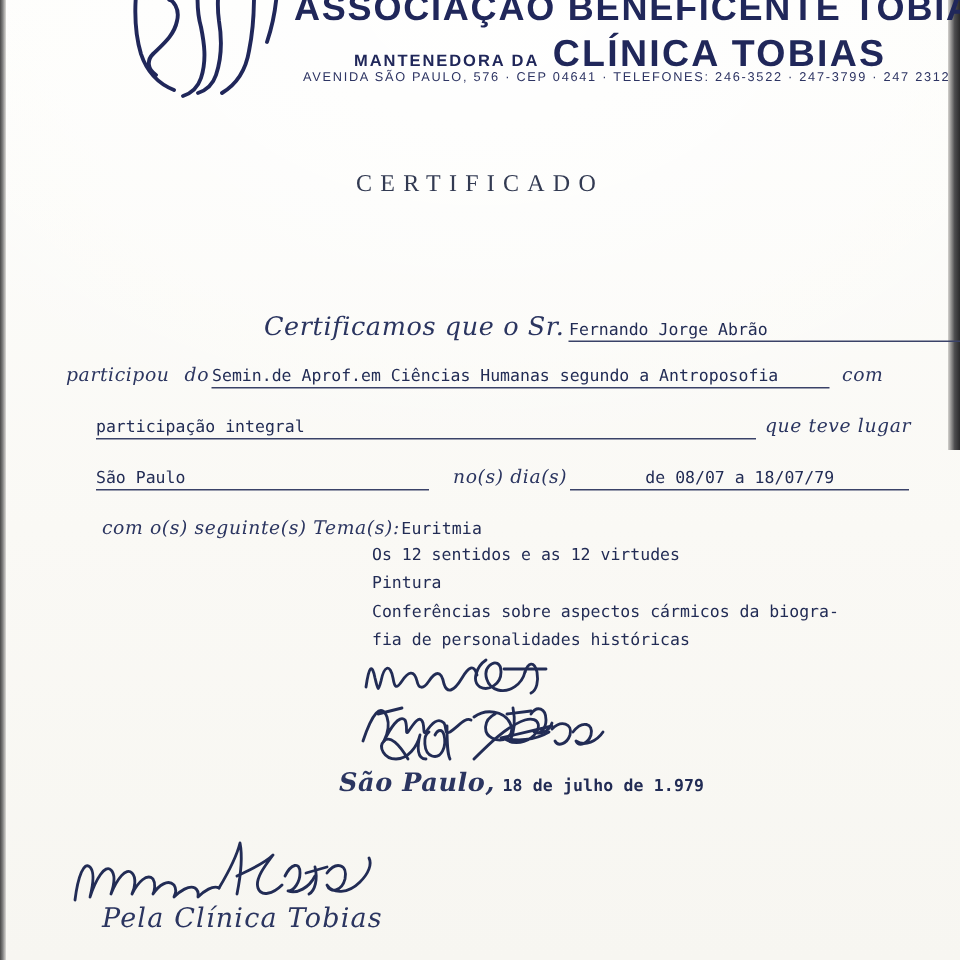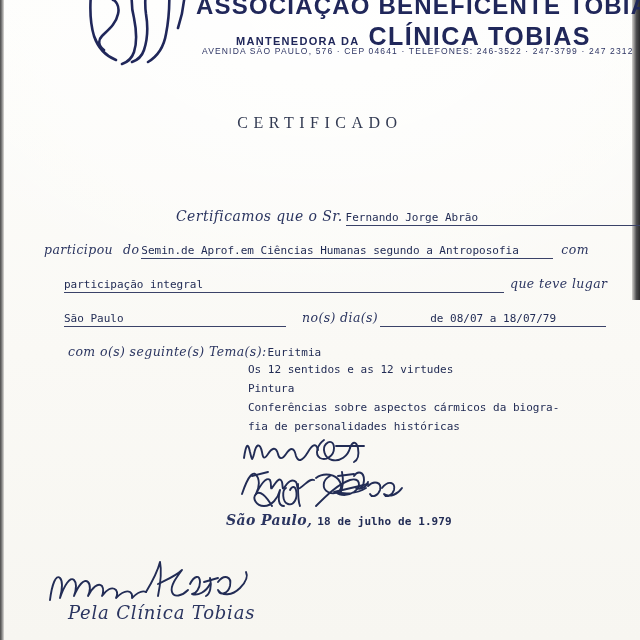--- a/index.html
+++ b/index.html
@@ -131,21 +131,21 @@
     white-space: nowrap;
   }
   .script {
     font-family: "DejaVu Serif", serif;
     font-style: italic;
     font-size: 12.5px;
     color: #2b3560;
     letter-spacing: .4px;
   }
   .script-big {
-    font-size: 14px;
+    font-size: 17px;
   }
   .typed {
     font-family: "DejaVu Sans Mono", monospace;
     font-size: 11px;
     color: #222c55;
     letter-spacing: .1px;
   }
   .fill-typed {
     font-family: "DejaVu Sans Mono", monospace;
     font-size: 11px;

